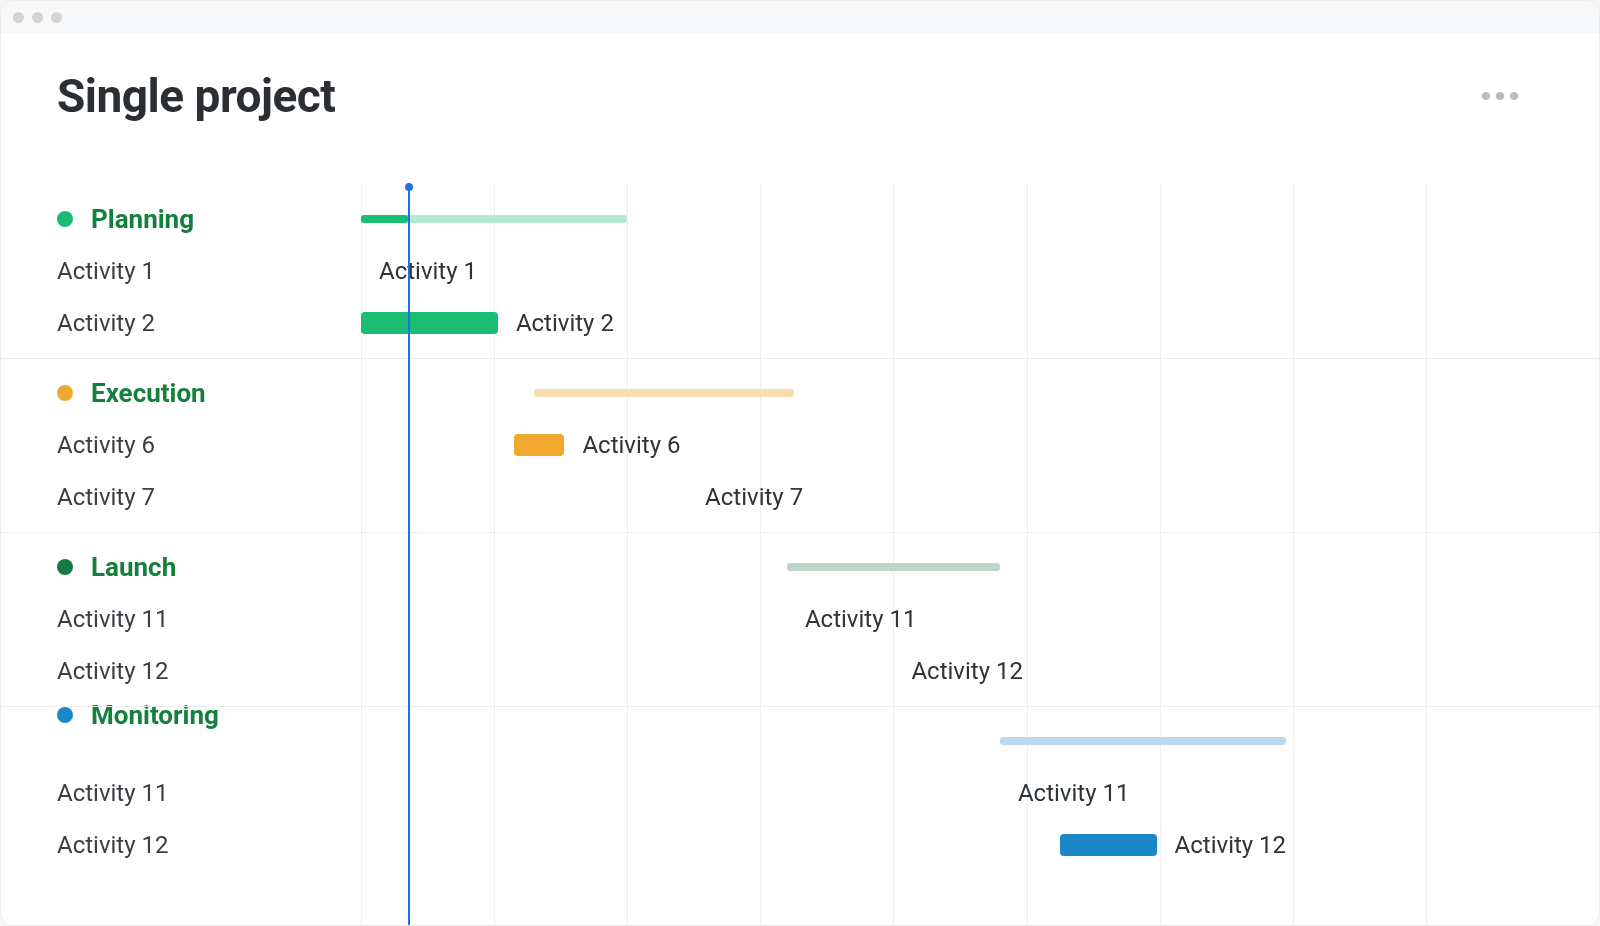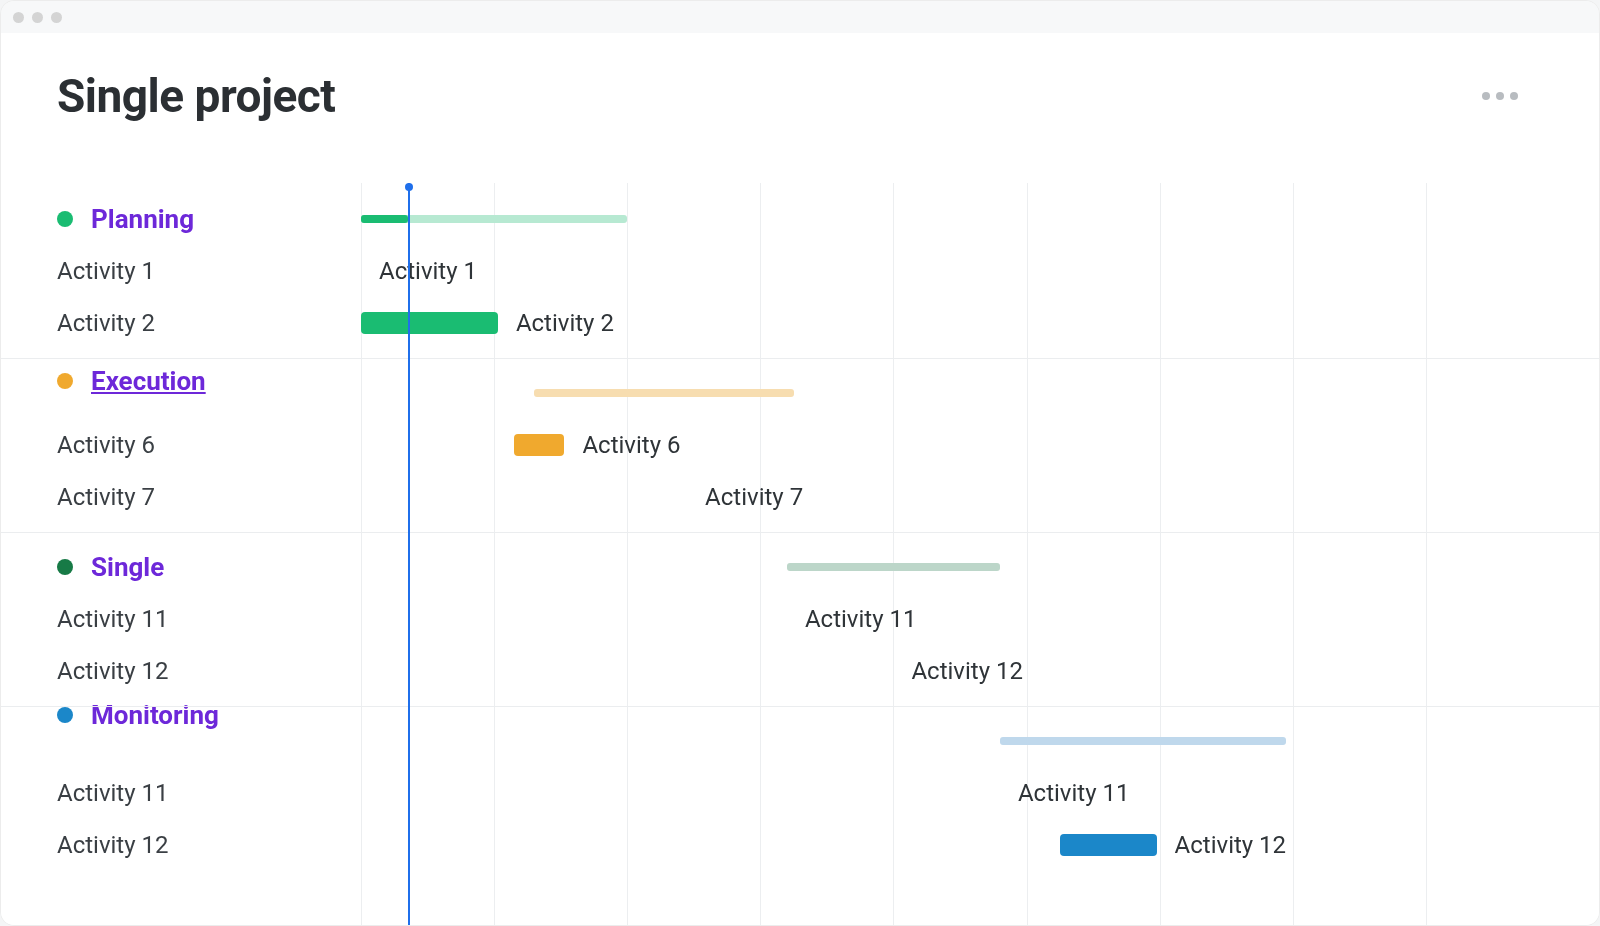--- a/index.html
+++ b/index.html
@@ -83,21 +83,21 @@
       left: 56px;
       height: 52px;
       display: flex;
       align-items: center;
       font-size: 24px;
       color: #3a3f44;
     }
     .side-group {
       font-weight: 700;
       font-size: 26px;
-      color: #6d28d9;
+      color: #15803d;
     }
     .bullet {
       width: 16px; height: 16px; border-radius: 50%;
       margin-right: 18px;
       flex: 0 0 auto;
     }
     .bar-wrap {
       position: absolute; height: 52px; display: flex; align-items: center;
     }
     .bar {
@@ -137,29 +137,29 @@
     </div>
 
     <div class="gantt">
       <div id="sidebar" class="sidebar">
           <div class="side-row side-group" style="top: 10px;">
             <span class="bullet" style="background: rgb(26, 188, 114);"></span>
             <span>Planning</span>
           </div>
           <div class="side-row" style="top: 62px;">Activity 1</div>
           <div class="side-row" style="top: 114px;">Activity 2</div>
-          <div class="side-row side-group" style="top: 172px; text-decoration: underline;">
+          <div class="side-row side-group" style="top: 184px;">
             <span class="bullet" style="background: rgb(240, 169, 46);"></span>
             <span>Execution</span>
           </div>
           <div class="side-row" style="top: 236px;">Activity 6</div>
           <div class="side-row" style="top: 288px;">Activity 7</div>
           <div class="side-row side-group" style="top: 358px;">
             <span class="bullet" style="background: rgb(23, 122, 70);"></span>
-            <span>Single</span>
+            <span>Launch</span>
           </div>
           <div class="side-row" style="top: 410px;">Activity 11</div>
           <div class="side-row" style="top: 462px;">Activity 12</div>
           <div class="side-row side-group" style="top: 506px;">
             <span class="bullet" style="background: rgb(27, 135, 201);"></span>
             <span>Monitoring</span>
           </div>
           <div class="side-row" style="top: 584px;">Activity 11</div>
           <div class="side-row" style="top: 636px;">Activity 12</div>
         </div>

